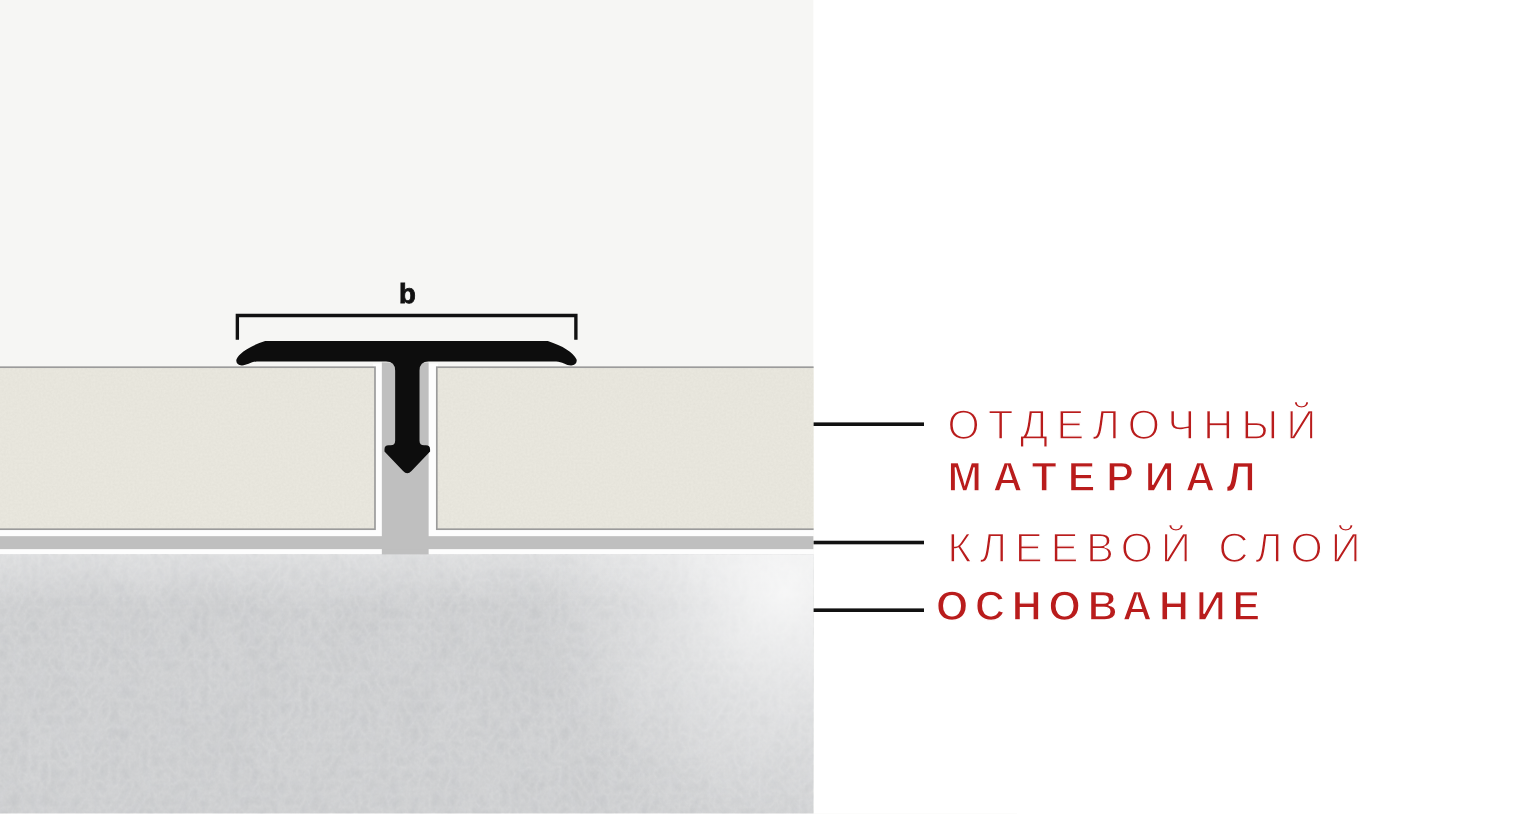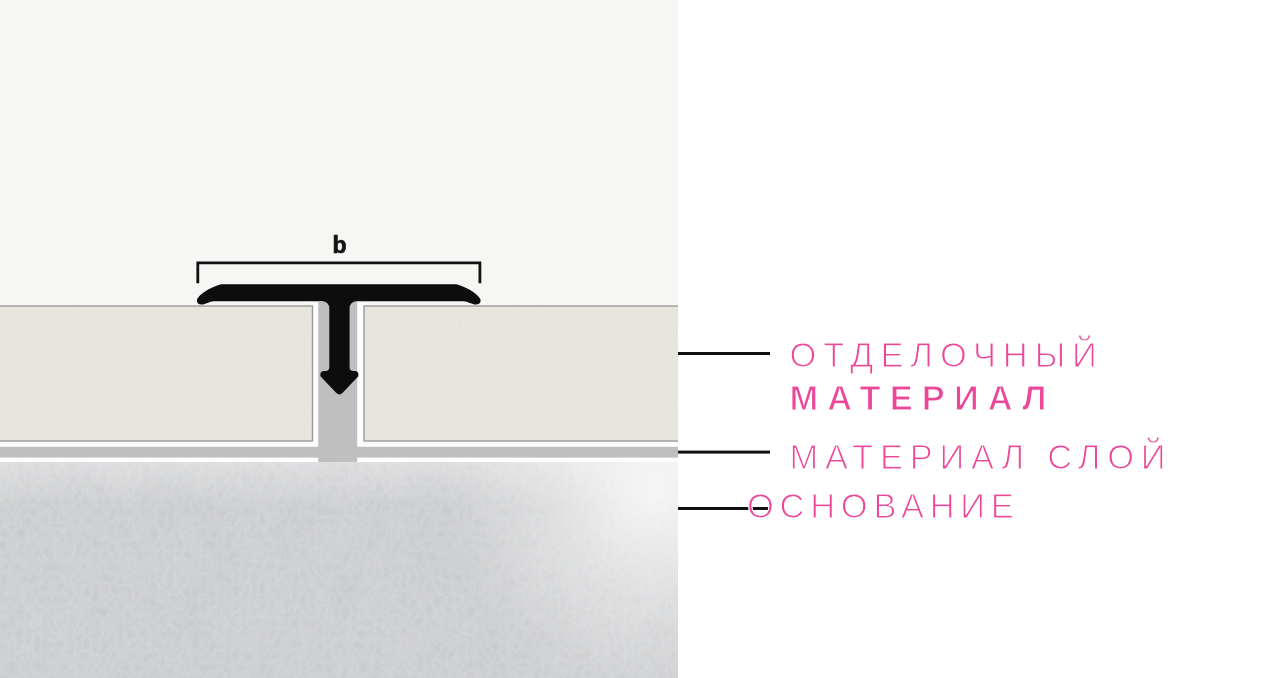--- a/index.html
+++ b/index.html
@@ -1,19 +1,19 @@
 <!DOCTYPE html>
 <html><head>
 <meta charset="utf-8">
 <style>
   html,body{margin:0;padding:0;}
   body{width:1280px;height:678px;background:#ffffff;overflow:hidden;
        font-family:"Liberation Sans", sans-serif;position:relative;}
   #stage{position:absolute;left:0;top:0;width:1280px;height:678px;}
-  .lbl{position:absolute;color:#ec4899;font-size:34.5px;white-space:nowrap;-webkit-text-stroke:1.1px #ffffff;
+  .lbl{position:absolute;color:#b91c1c;font-size:34.5px;white-space:nowrap;-webkit-text-stroke:1.1px #ffffff;
        font-family:"Liberation Sans", sans-serif;line-height:43px;}
 </style>
 </head>
 <body>
 <svg id="stage" width="1280" height="678" viewBox="0 0 1280 678" xmlns="http://www.w3.org/2000/svg">
   <defs>
     <filter id="noiseB" x="0" y="0" width="100%" height="100%">
       <feTurbulence type="fractalNoise" baseFrequency="0.55" numOctaves="2" seed="7"></feTurbulence>
       <feColorMatrix type="matrix" values="0 0 0 0 0.52, 0 0 0 0 0.51, 0 0 0 0 0.46, 0 0 0 0.18 0"></feColorMatrix>
     </filter>
@@ -115,14 +115,14 @@
   <path fill="none" stroke="#111111" stroke-width="2.8" d="M 197.8 283.2 L 197.8 262.9 L 479.9 262.9 L 479.9 283.2"></path>
   <text x="339.5" y="252.5" text-anchor="middle" font-family="Liberation Sans, sans-serif" font-size="23" font-weight="bold" fill="#111111" stroke="#111111" stroke-width="0.7">b</text>
 
   <rect x="678" y="352" width="92" height="3" fill="#111111"></rect>
   <rect x="678" y="450.6" width="92" height="3" fill="#111111"></rect>
   <rect x="678" y="507" width="92" height="3" fill="#111111"></rect>
 </svg>
 
 <div class="lbl" id="t1a" style="left:789.5px;top:333.5px;letter-spacing:6.92px;">ОТДЕЛОЧНЫЙ</div>
 <div class="lbl" id="t1b" style="left:789.5px;top:376.5px;letter-spacing:9.07px;font-weight:bold;">МАТЕРИАЛ</div>
-<div class="lbl" id="t2" style="left:789.5px;top:435.5px;letter-spacing:6.76px;">МАТЕРИАЛ СЛОЙ</div>
-<div class="lbl" id="t3" style="left:747px;top:484.5px;letter-spacing:5.72px;">ОСНОВАНИЕ</div>
+<div class="lbl" id="t2" style="left:789.5px;top:435.5px;letter-spacing:6.76px;">КЛЕЕВОЙ СЛОЙ</div>
+<div class="lbl" id="t3" style="left:780px;top:484.5px;letter-spacing:5.72px;font-weight:bold;">ОСНОВАНИЕ</div>
 
 </body></html>

